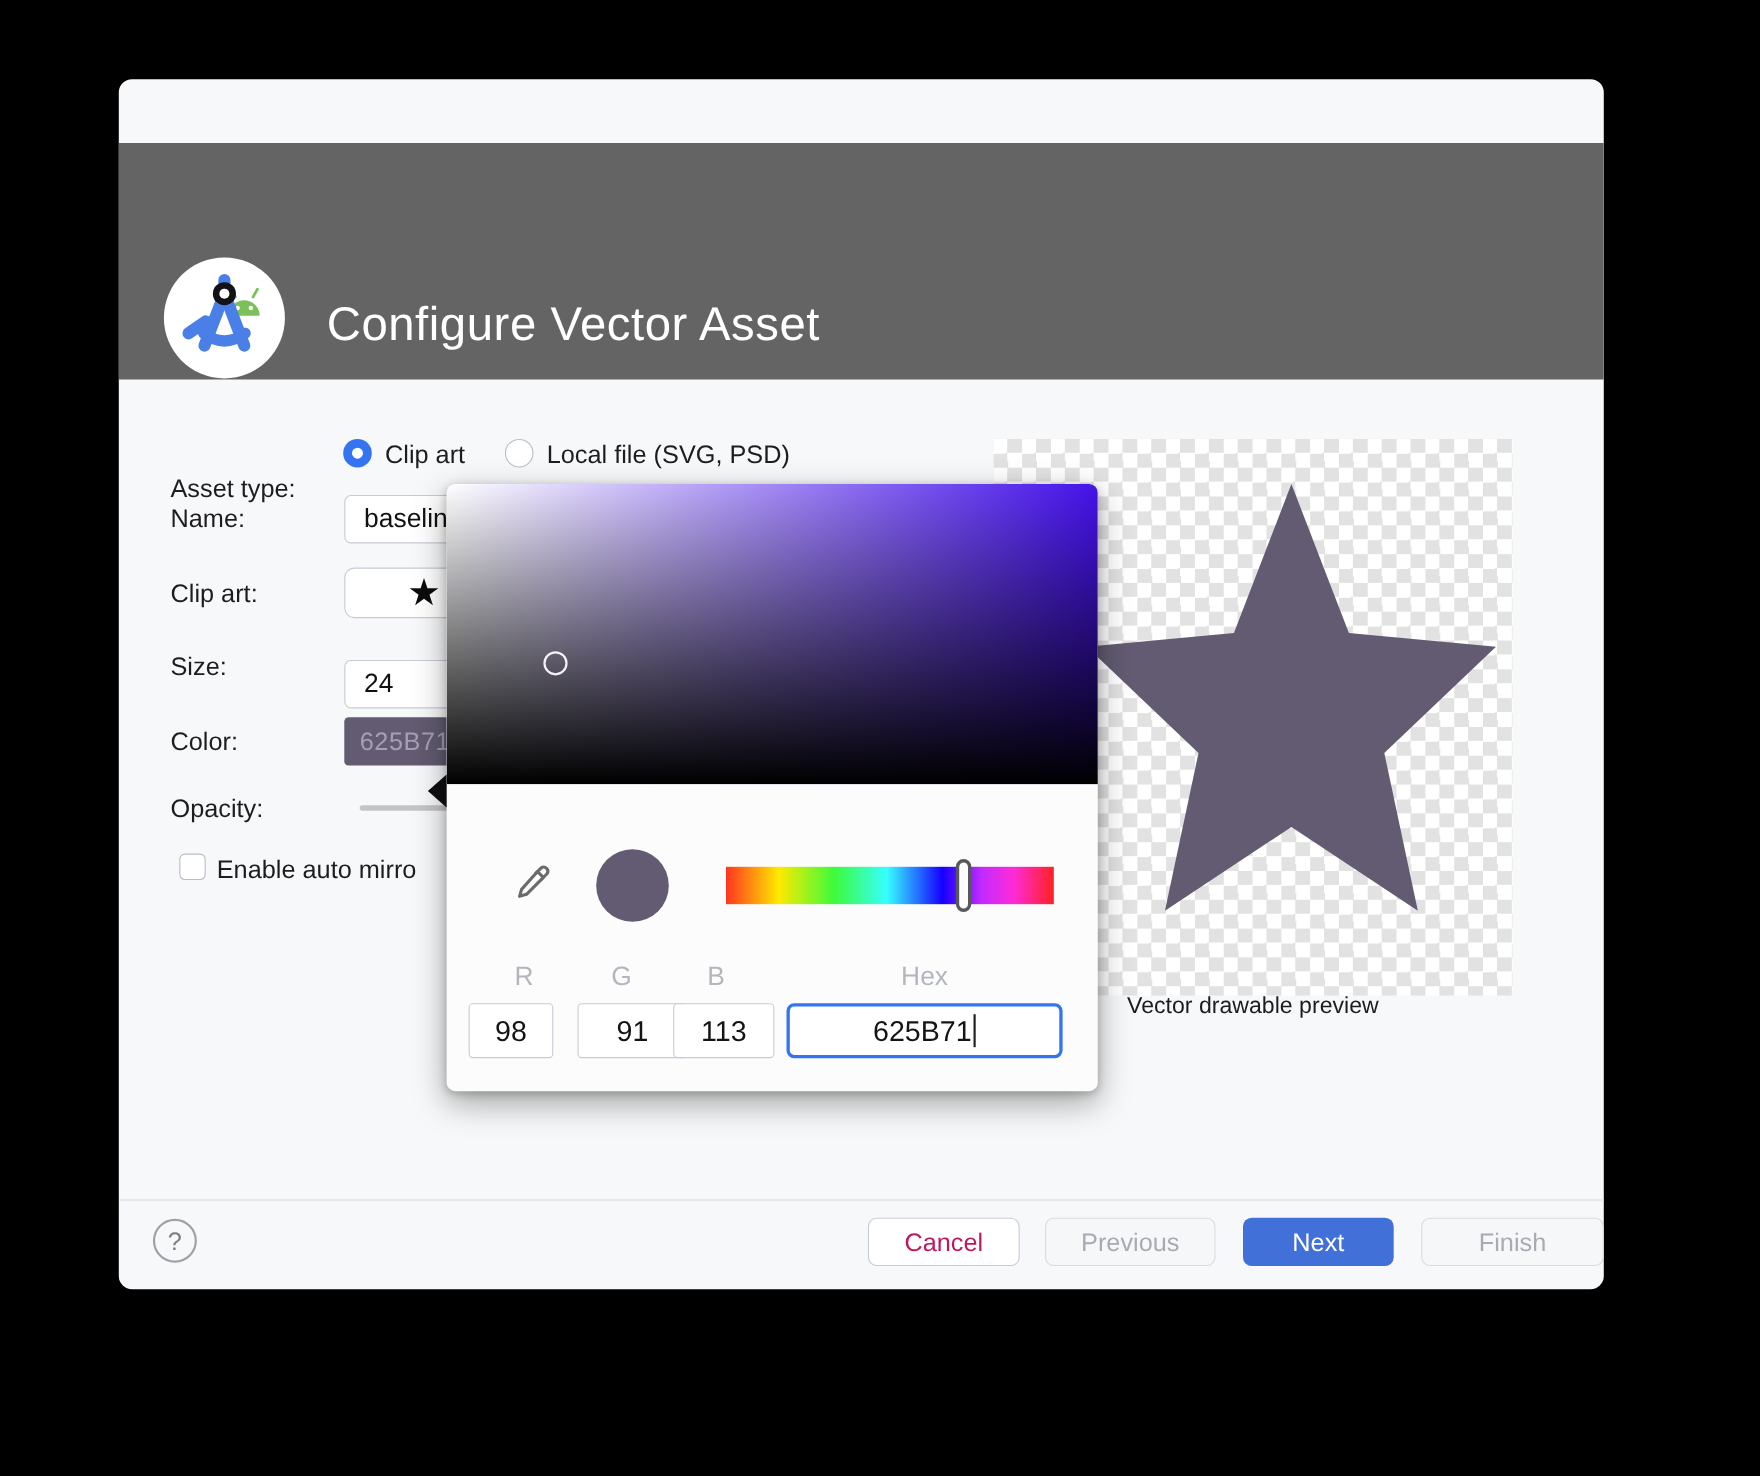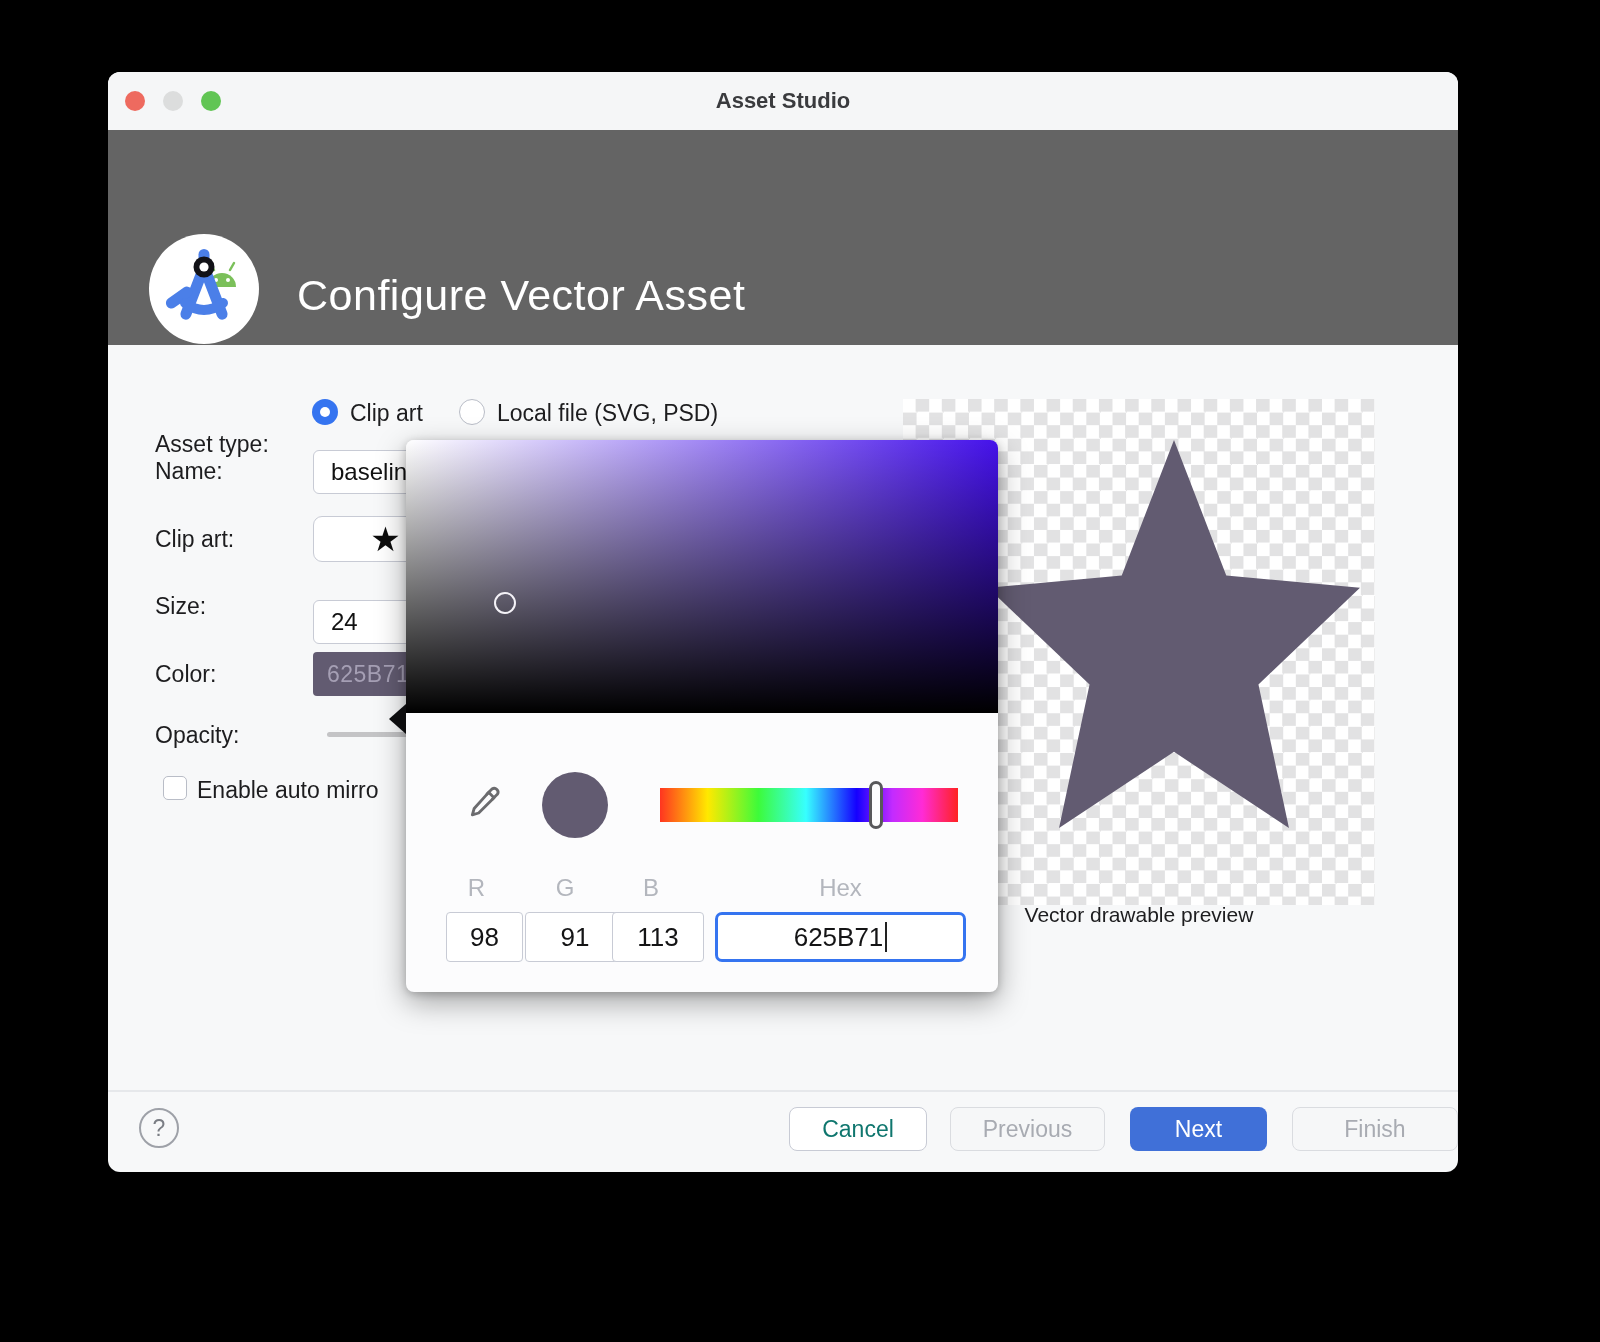--- a/index.html
+++ b/index.html
@@ -74,38 +74,32 @@
           border-radius:4px;font-size:26px;color:#141415;display:flex;align-items:center;justify-content:center;}
   .pfield.hexf{border:3px solid #3574f0;border-radius:7px;}
   .caret{display:inline-block;width:2px;height:30px;background:#222;margin-left:2px;}
 
   
   .footer-sep{position:absolute;left:0;top:1018px;width:100%;height:1.5px;background:#e6e8eb;}
   .help{position:absolute;left:31px;top:1036px;width:40px;height:40px;border-radius:50%;
         border:2px solid #9ea1a8;color:#7a7d84;font-size:23px;display:flex;align-items:center;justify-content:center;}
   .btn{position:absolute;top:1035px;height:44px;border-radius:8px;font-size:23px;
        display:flex;align-items:center;justify-content:center;}
-  .btn-cancel{left:681px;width:138px;background:#fff;border:1.5px solid #c8cbd5;color:#0f766e;}
+  .btn-cancel{left:681px;width:138px;background:#fff;border:1.5px solid #c8cbd5;color:#be185d;}
   .btn-disabled{background:#f6f7f8;border:1.5px solid #dadce0;color:#a8abb2;}
   .btn-previous{left:842px;width:155px;}
   .btn-next{left:1022px;width:137px;background:#4070d8;color:#fff;border:none;}
   .btn-finish{left:1184px;width:166px;}
 </style>
 </head>
 <body>
 
 <div id="stage">
   <div class="window">
 
-    <div class="titlebar">
-      <div class="traffic t-red"></div>
-      <div class="traffic t-yellow"></div>
-      <div class="traffic t-green"></div>
-      <div class="win-title">Asset Studio</div>
-    </div>
 
     <div class="header">
       <div class="logo">
         <svg width="116" height="116" viewBox="0 0 116 116">
           <circle cx="58" cy="58" r="55" fill="#ffffff"></circle>
 
           <g transform="translate(76,40)">
             <path d="M-14 16 a14 14 0 0 1 28 0 z" fill="#7bc05a"></path>
             <line x1="-8" y1="-1" x2="-12" y2="-8" stroke="#7bc05a" stroke-width="2.5" stroke-linecap="round"></line>
             <line x1="8" y1="-1" x2="12" y2="-8" stroke="#7bc05a" stroke-width="2.5" stroke-linecap="round"></line>
@@ -179,21 +173,21 @@
       </div>
       <div class="cur-swatch" style="background:#625B71;"></div>
       <div class="hue-slider"></div>
       <div class="hue-handle"></div>
 
       <div class="rgb-label" style="left:32px;width:77px;">R</div>
       <div class="rgb-label" style="left:119px;width:80px;">G</div>
       <div class="rgb-label" style="left:206px;width:78px;">B</div>
       <div class="rgb-label" style="left:309px;width:251px;">Hex</div>
 
-      <div class="pfield" style="left:40px;width:77px;">98</div>
+      <div class="pfield" style="left:20px;width:77px;">98</div>
       <div class="pfield" style="left:119px;width:100px;">91</div>
       <div class="pfield" style="left:206px;width:92px;">113</div>
       <div class="pfield hexf" style="left:309px;width:251px;">
         <span>625B71</span>
           <span class="caret"></span>
       </div>
     </div>
 
     <div class="footer-sep"></div>
     <div class="help">?</div>

